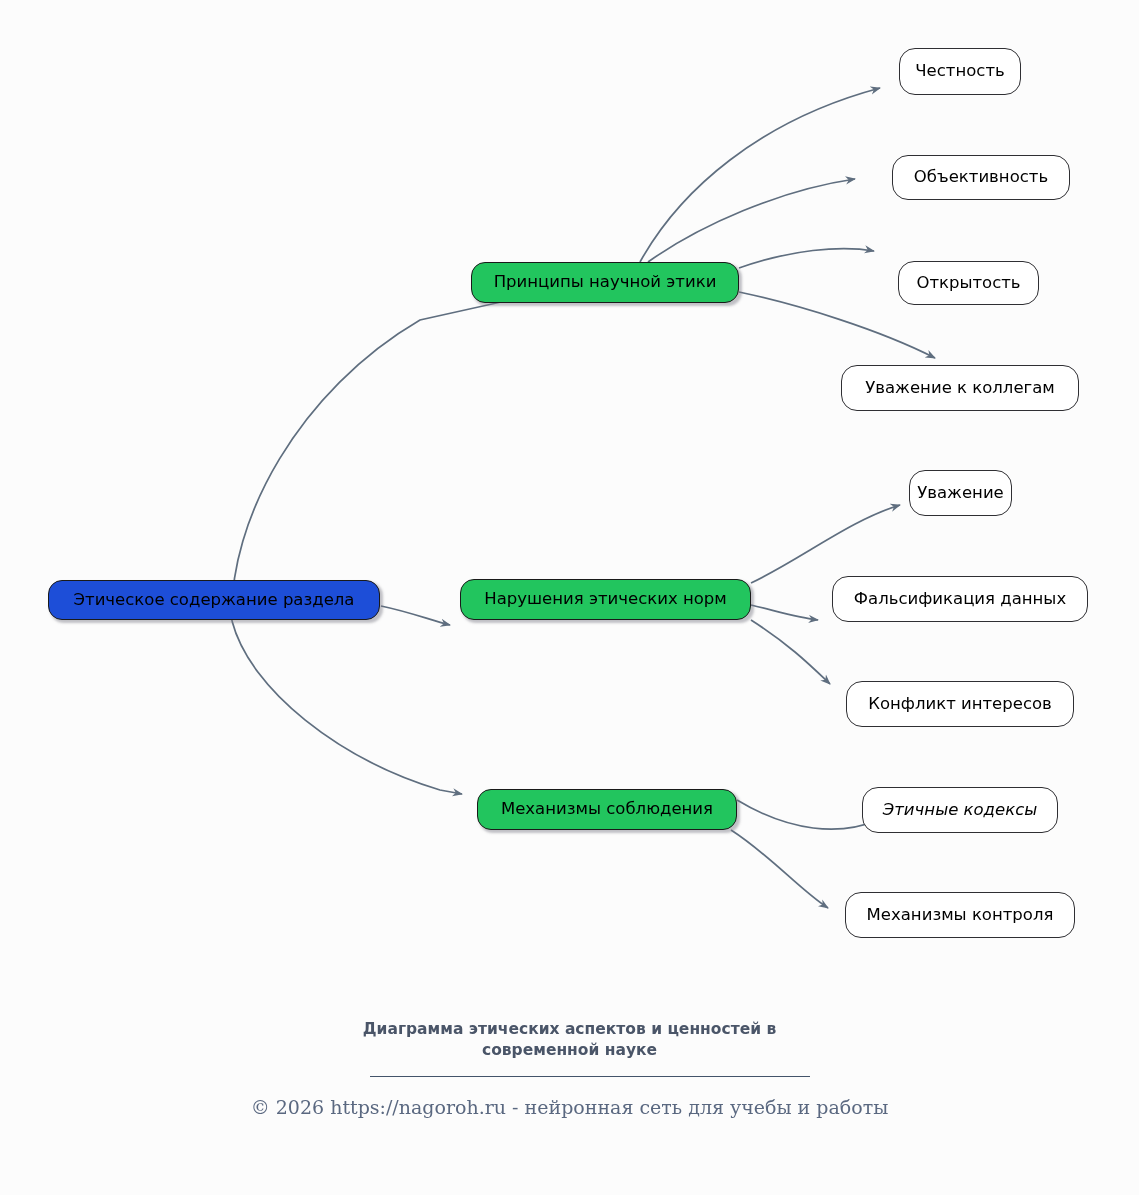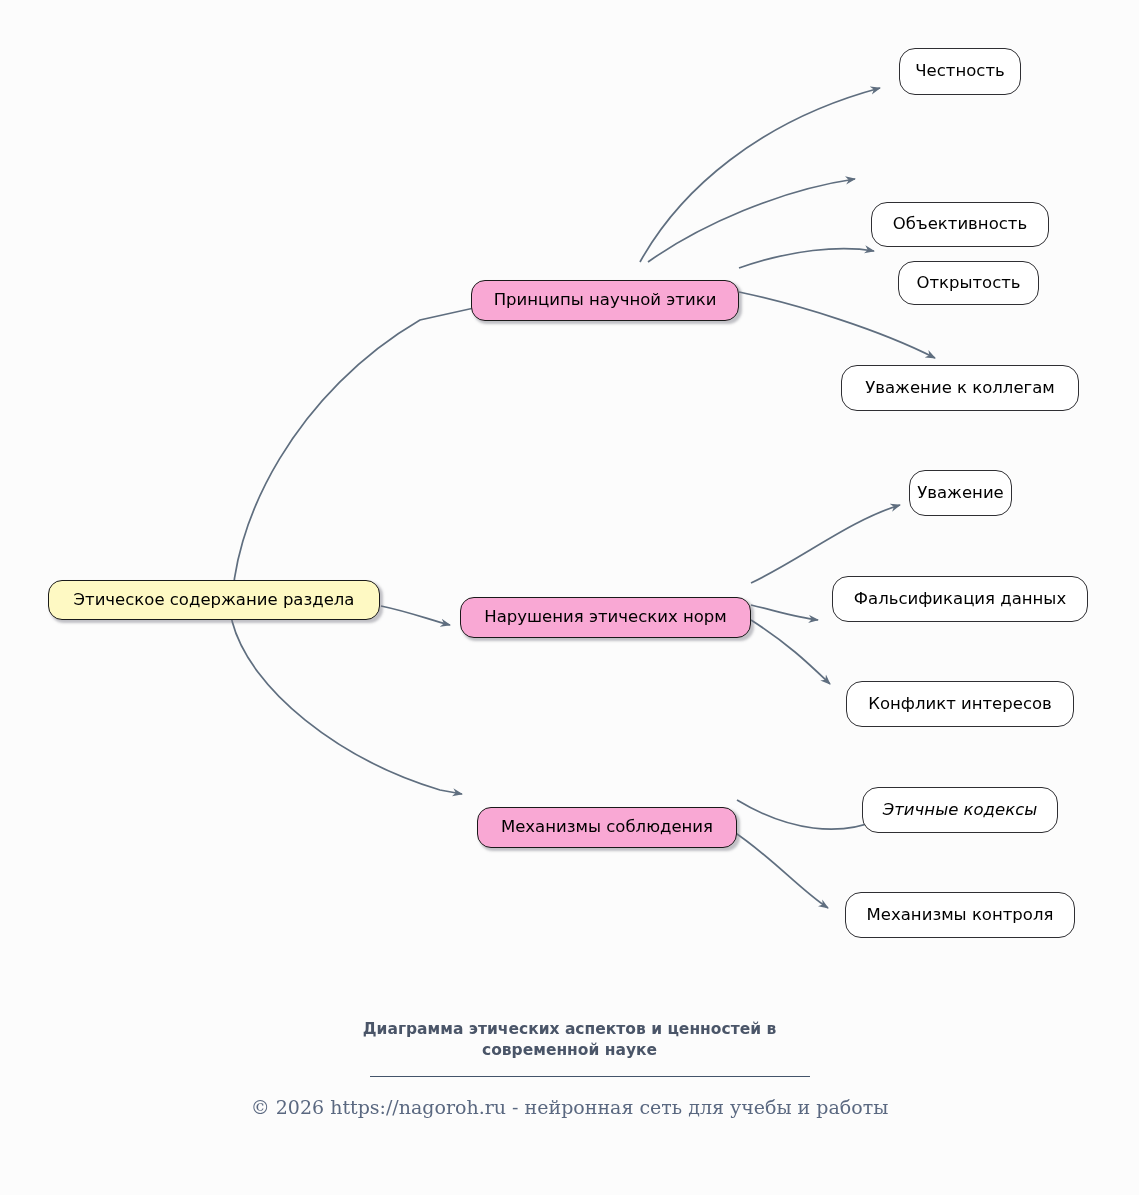--- a/index.html
+++ b/index.html
@@ -30,33 +30,32 @@
     box-sizing: border-box;
     display: flex;
     align-items: center;
     justify-content: center;
     text-align: center;
     border-radius: 14px;
     white-space: nowrap;
     line-height: 1.1;
   }
   .node-root {
-    background: #fef9c3;
+    background: #1d4ed8;
     border: 1.6px solid #1a1a1a;
     color: #000000;
     font-size: 16.5px;
     box-shadow: 2.5px 2.5px 2.5px rgba(120,120,130,0.45);
   }
   .node-branch {
-    background: #f9a8d4;
+    background: #22c55e;
     border: 1.6px solid #1a1a1a;
     color: #000000;
     font-size: 16.5px;
     box-shadow: 2.5px 2.5px 2.5px rgba(120,120,130,0.45);
-    margin-top: 18px;
   }
   .node-leaf {
     background: #ffffff;
     border: 1.7px solid #2f2f33;
     color: #000000;
     font-size: 16.5px;
     border-radius: 16px;
   }
   #caption {
     position: absolute;
@@ -119,21 +118,21 @@
   <div id="nodes-layer">
       <div class="node node-root" style="left: 48px; top: 580px; width: 332px; height: 40px;">
         <span>Этическое содержание раздела</span>
       </div>
       <div class="node node-branch" style="left: 471px; top: 262px; width: 268px; height: 41px;">
         <span>Принципы научной этики</span>
       </div>
       <div class="node node-leaf" style="left: 899px; top: 48px; width: 122px; height: 47px;">
         <span>Честность</span>
       </div>
-      <div class="node node-leaf" style="left: 871px; top: 155px; width: 178px; height: 45px; margin-top: 47px;">
+      <div class="node node-leaf" style="left: 892px; top: 155px; width: 178px; height: 45px;">
         <span>Объективность</span>
       </div>
       <div class="node node-leaf" style="left: 898px; top: 261px; width: 141px; height: 44px;">
         <span>Открытость</span>
       </div>
       <div class="node node-leaf" style="left: 841px; top: 365px; width: 238px; height: 46px;">
         <span>Уважение к коллегам</span>
       </div>
       <div class="node node-branch" style="left: 460px; top: 579px; width: 291px; height: 41px;">
         <span>Нарушения этических норм</span>

